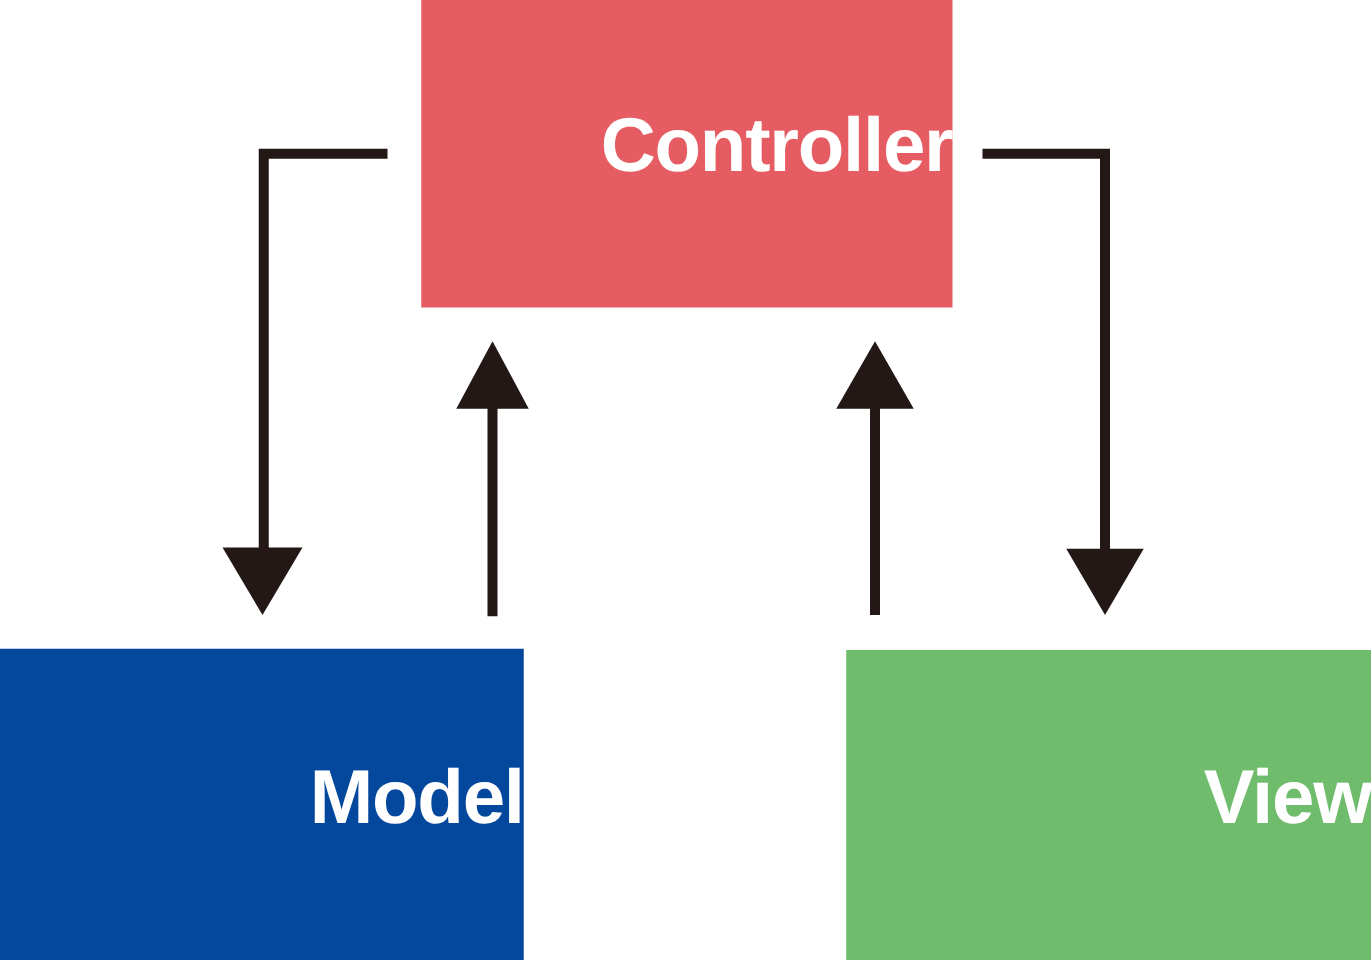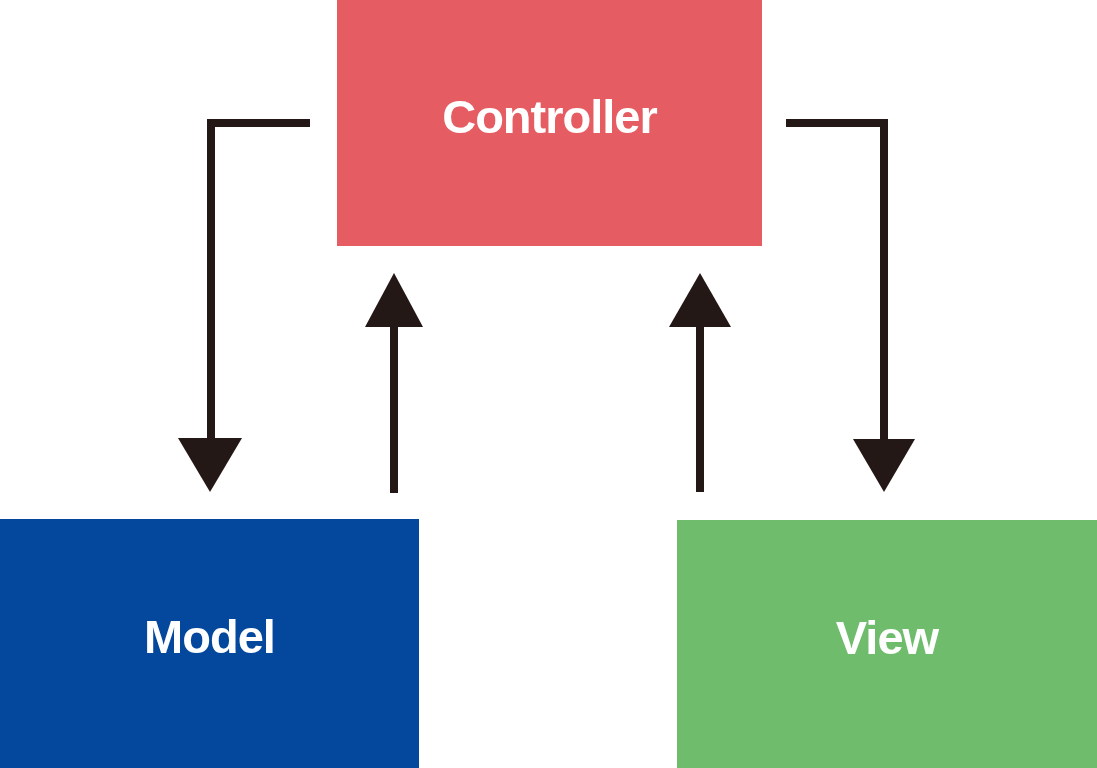--- a/index.html
+++ b/index.html
@@ -26,23 +26,23 @@
   .arrow-line {
     fill: none;
     stroke-width: 8;
     stroke-linejoin: miter;
     stroke-linecap: butt;
   }
   .node {
     position: absolute;
     display: flex;
     align-items: center;
-    justify-content: center;
+    justify-content: flex-end;
     font-weight: bold;
-    font-size: 47px;
+    font-size: 61px;
     letter-spacing: -1px;
     padding-bottom: 14px;
     box-sizing: border-box;
     user-select: none;
   }
   .node-controller { left: 337px; top: 0;     width: 425px; height: 246px; }
   .node-model      { left: 0;     top: 519px; width: 419px; height: 249px; }
   .node-view       { left: 677px; top: 520px; width: 420px; height: 248px; }
 </style>
 </head>

